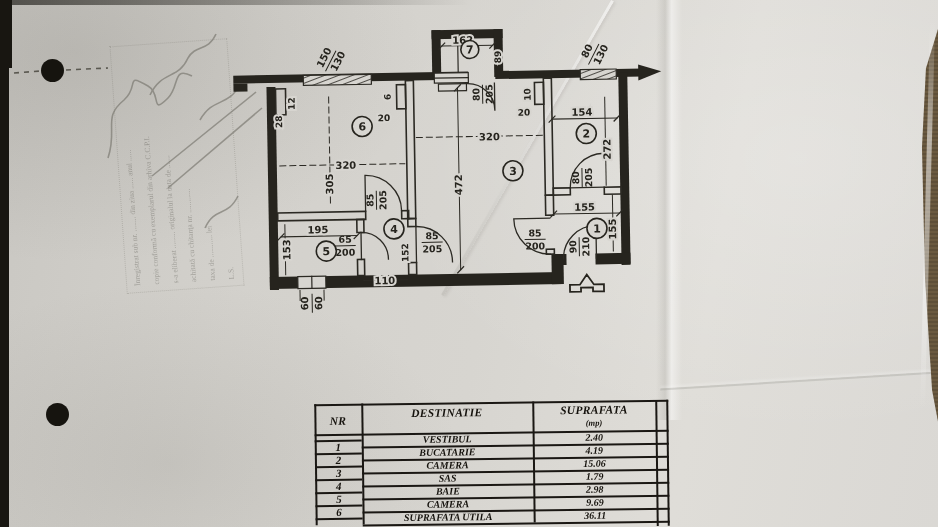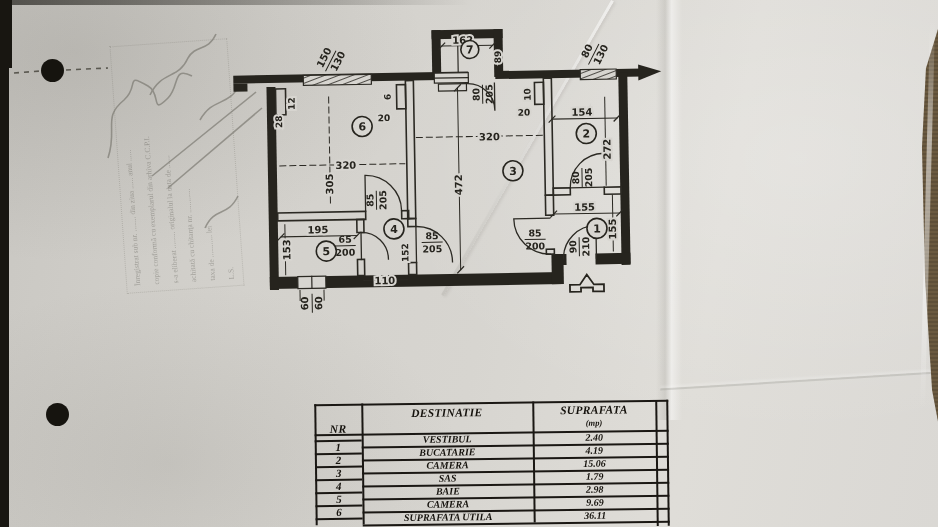--- a/index.html
+++ b/index.html
@@ -354,21 +354,21 @@
   <div class="tl h" style="left:47px;top:121px;width:307px"></div>
 
   <div class="tl h" style="left:0;top:36px;width:47px"></div>
   <div class="tl h" style="left:0;top:49px;width:47px"></div>
   <div class="tl h" style="left:0;top:62px;width:47px"></div>
   <div class="tl h" style="left:0;top:75px;width:47px"></div>
   <div class="tl h" style="left:0;top:88px;width:47px"></div>
   <div class="tl h" style="left:0;top:101px;width:47px"></div>
   <div class="tl h" style="left:0;top:114px;width:47px"></div>
 
-  <div class="tcell hdr" style="left:0;top:12px;width:47px;height:26px">NR</div>
+  <div class="tcell hdr" style="left:0;top:4px;width:47px;height:26px">NR</div>
   <div class="tcell hdr" style="left:47px;top:0;width:171px;height:20px">DESTINATIE</div>
   <div class="tcell hdr" style="left:218px;top:0;width:123px;height:17px">SUPRAFATA</div>
   <div class="tcell hdr-sub" style="left:218px;top:15px;width:123px;height:13px">(mp)</div>
 
   <div class="tcell nrtxt" style="left:0;top:36px;width:47px;height:13px">1</div>
   <div class="tcell nrtxt" style="left:0;top:49px;width:47px;height:13px">2</div>
   <div class="tcell nrtxt" style="left:0;top:62px;width:47px;height:13px">3</div>
   <div class="tcell nrtxt" style="left:0;top:75px;width:47px;height:13px">4</div>
   <div class="tcell nrtxt" style="left:0;top:88px;width:47px;height:13px">5</div>
   <div class="tcell nrtxt" style="left:0;top:101px;width:47px;height:13px">6</div>

